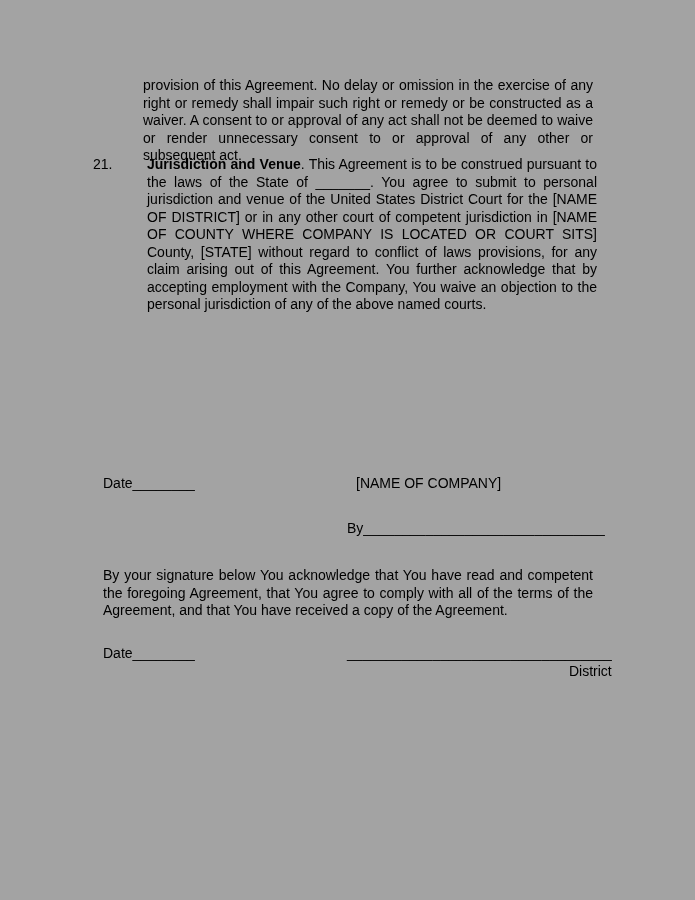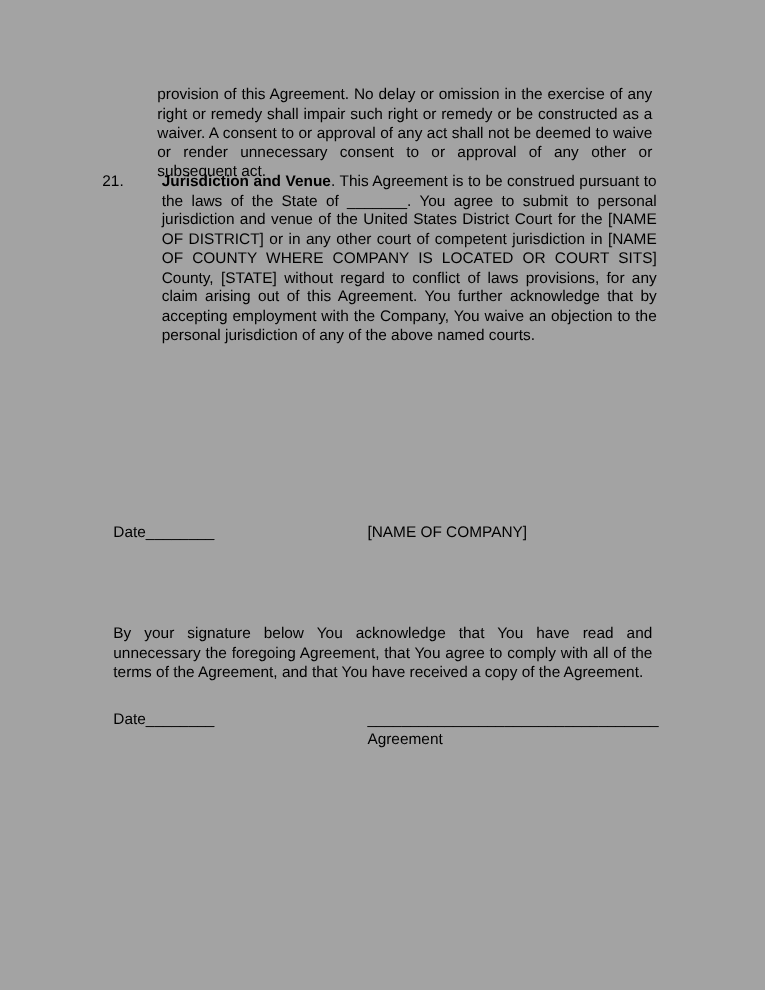--- a/index.html
+++ b/index.html
@@ -19,46 +19,47 @@
     position: absolute;
     margin: 0;
     text-align: justify;
   }
   #continuation-para { left: 143px; top: 77px;  width: 450px; }
   #section-number    { position: absolute; left: 93px; top: 156px; }
   #section-para      { left: 147px; top: 156px; width: 450px; }
   #section-para .bold { font-weight: bold; }
 
   #company-date  { position: absolute; left: 103px; top: 475px; }
-  #company-name  { position: absolute; left: 334px; top: 475px; }
+  #company-name  { position: absolute; left: 356px; top: 475px; }
   #by-line       { position: absolute; left: 347px; top: 520px; }
 
   #ack-para { left: 103px; top: 567px; width: 490px; }
 
   #employee-date  { position: absolute; left: 103px; top: 645px; }
-  #employee-block { position: absolute; left: 334px; top: 645px; }
+  #employee-block { position: absolute; left: 347px; top: 645px; text-align: right; }
   #employee-block .sig-label { display: block; }
 
   .blank { letter-spacing: 0; white-space: nowrap; }
 </style>
 </head>
 <body>
 
 <div class="page">
 
   <p class="para" id="continuation-para">provision of this Agreement.  No delay or omission in the exercise of any right or remedy shall impair such right or remedy or be constructed as a waiver.   A consent to or approval of any act shall not be deemed to waive or render unnecessary consent to or approval of any other or subsequent act.</p>
 
   <span id="section-number">21.</span>
 
   <p class="para" id="section-para"><span class="bold">Jurisdiction and Venue</span><span>.  This Agreement is to be construed pursuant to the laws of the State of _______.   You agree to submit to personal jurisdiction and venue of the United States District Court for the [NAME OF DISTRICT] or in any other court of competent jurisdiction in [NAME OF COUNTY WHERE COMPANY IS LOCATED OR COURT SITS] County, [STATE] without regard to conflict of laws provisions, for any claim arising out of this Agreement. You further acknowledge that by accepting employment with the Company, You waive an objection to the personal jurisdiction of any of the above named courts.</span></p>
 
   <div id="company-date"><span>Date</span><span class="blank">________</span></div>
 
   <div id="company-name">[NAME OF COMPANY]</div>
 
+  <div id="by-line"><span>By</span><span class="blank">_______________________________</span></div>
 
-  <p class="para" id="ack-para">By your signature below You acknowledge that You have read and unnecessary the foregoing Agreement, that You agree to comply with all of the terms of the Agreement, and that You have received a copy of the Agreement.</p>
+  <p class="para" id="ack-para">By your signature below You acknowledge that You have read and competent the foregoing Agreement, that You agree to comply with all of the terms of the Agreement, and that You have received a copy of the Agreement.</p>
 
   <div id="employee-date"><span>Date</span><span class="blank">________</span></div>
 
-  <div id="employee-block"><span class="blank">__________________________________</span><span class="sig-label">Agreement</span></div>
+  <div id="employee-block"><span class="blank">__________________________________</span><span class="sig-label">District</span></div>
 
 </div>
 
 </body></html>

